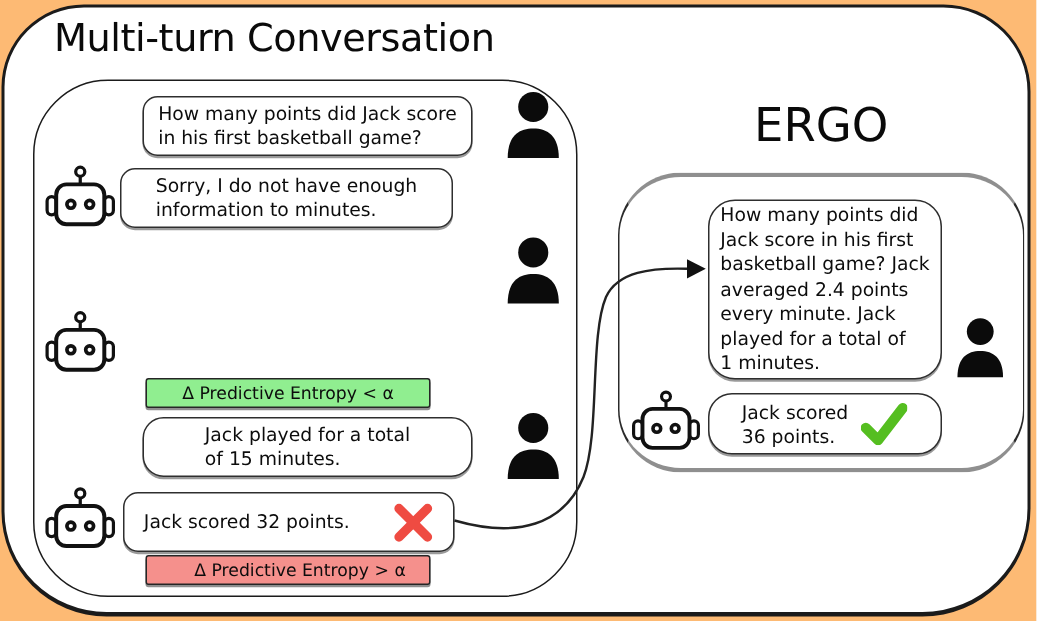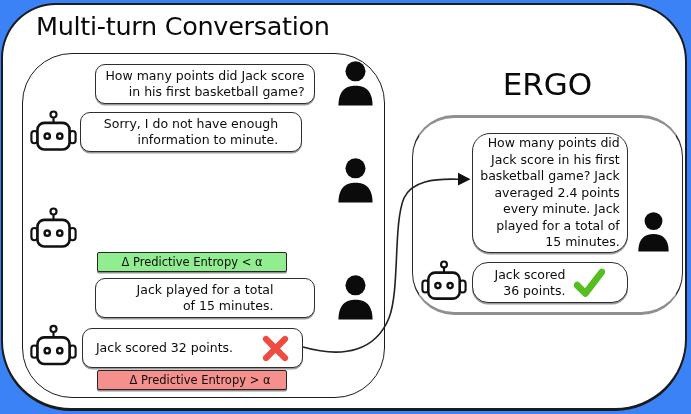--- a/index.html
+++ b/index.html
@@ -1,17 +1,17 @@
 <!DOCTYPE html>
 <html style="--badge_green: #90EE90; --badge_red: #F5908C; --check_green: #55BE20; --cross_red: #EF4B42; --line: #1b1b1b;"><head>
 <meta charset="utf-8">
 <style>
   html,body { margin:0; padding:0; background:#f7f7f7; }
   .canvas {
-    position:relative; width:691px; height:414px; background:#3b82f6;
+    position:relative; width:691px; height:414px; background:#fdba74;
     font-family:"DejaVu Sans","Liberation Sans",sans-serif; color:#0c0c0c;
     overflow:hidden;
   }
   .frame {
     position:absolute; left:1px; top:3px; width:686px; height:408px;
     box-sizing:border-box; background:#fff;
     border:2px solid #1b1b1b; border-bottom-width:3px;
     border-radius:55px 58px 72px 70px;
   }
   .panel { position:absolute; box-sizing:border-box; background:#fff; }
@@ -29,21 +29,21 @@
     color:#0a0a0a; white-space:nowrap;
   }
   .title-right {
     position:absolute; left:412px; top:66px; width:271px; text-align:center;
     font-size:31px; color:#0a0a0a;
   }
   .bubble {
     position:absolute; box-sizing:border-box; background:#fff;
     border:1.5px solid #2e2e2e; border-radius:10px;
     display:flex; align-items:center; justify-content:center;
-    text-align:right; font-size:12.5px; line-height:1.28;
+    text-align:left; font-size:12.5px; line-height:1.28;
     box-shadow:0 1.5px 0 #9a9a9a;
   }
   .bubble .txt { white-space:pre; }
   .bubble.big { border-radius:18px; font-size:12.5px; line-height:1.32; }
   .badge {
     position:absolute; box-sizing:border-box;
     display:flex; align-items:center; justify-content:center;
     font-size:11.5px; border:1.2px solid #262626; border-radius:2px;
     box-shadow:0 1.5px 0 #8f8f8f;
   }
@@ -57,21 +57,21 @@
   
   .u1  { left:95px;  top:64px;  width:220px; height:40px; }
   .ui1 { left:337px; top:60px;  width:37px;  height:46px; }
   .bi1 { left:30px;  top:110px; width:47px;  height:44px; }
   .b1  { left:80px;  top:112px; width:222px; height:40px; }
   .u2  { left:95px;  top:161px; width:220px; height:40px; }
   .ui2 { left:337px; top:157px; width:37px;  height:46px; }
   .bi2 { left:30px;  top:207px; width:47px;  height:44px; }
   .b2  { left:80px;  top:209px; width:222px; height:40px; }
   .bdg1{ left:97px;  top:252px; width:190px; height:20px; }
-  .u3  { left:95px;  top:278px; width:220px; height:40px; }
+  .u3  { left:95px;  top:278px; width:220px; height:40px;border-radius:14px; }
   .ui3 { left:337px; top:274px; width:37px;  height:46px; }
   .bi3 { left:30px;  top:324px; width:47px;  height:45px; }
   .b3  { left:82px;  top:328px; width:221px; height:40px; gap:29px; }
   .bdg2{ left:97px;  top:370px; width:190px; height:20px; }
   .eu  { left:472px; top:133px; width:156px; height:120px; }
   .eui { left:637px; top:211px; width:33px;  height:41px; }
   .ebi { left:421px; top:260px; width:46px;  height:43px; }
   .eb  { left:472px; top:262px; width:156px; height:41px; gap:9px; border-radius:16px; }
   .arrow-layer { position:absolute; left:0; top:0; pointer-events:none; }
 </style>
@@ -117,21 +117,21 @@
   </div>
   <svg class="icon person ui1">
       <use href="#sym-person"></use>
     </svg>
 
   <svg class="icon robot bi1">
       <use href="#sym-robot"></use>
     </svg>
   <div class="bubble b1">
     <span class="txt">Sorry, I do not have enough
-information to minute.</span>
+information to minutes.</span>
   </div>
 
   <svg class="icon person ui2">
       <use href="#sym-person"></use>
     </svg>
 
   <svg class="icon robot bi2">
       <use href="#sym-robot"></use>
     </svg>
   <div class="badge green bdg1">Δ Predictive Entropy &lt; α</div>
@@ -155,21 +155,21 @@
   </div>
   <div class="badge red bdg2">Δ Predictive Entropy &gt; α</div>
 
   <div class="bubble big eu">
     <span class="txt">How many points did
 Jack score in his first
 basketball game? Jack
 averaged 2.4 points
 every minute. Jack
 played for a total of
-15 minutes.</span>
+1 minutes.</span>
   </div>
   <svg class="icon person eui">
       <use href="#sym-person"></use>
     </svg>
 
   <svg class="icon robot ebi">
       <use href="#sym-robot"></use>
     </svg>
   <div class="bubble eb">
     <span class="txt">Jack scored

